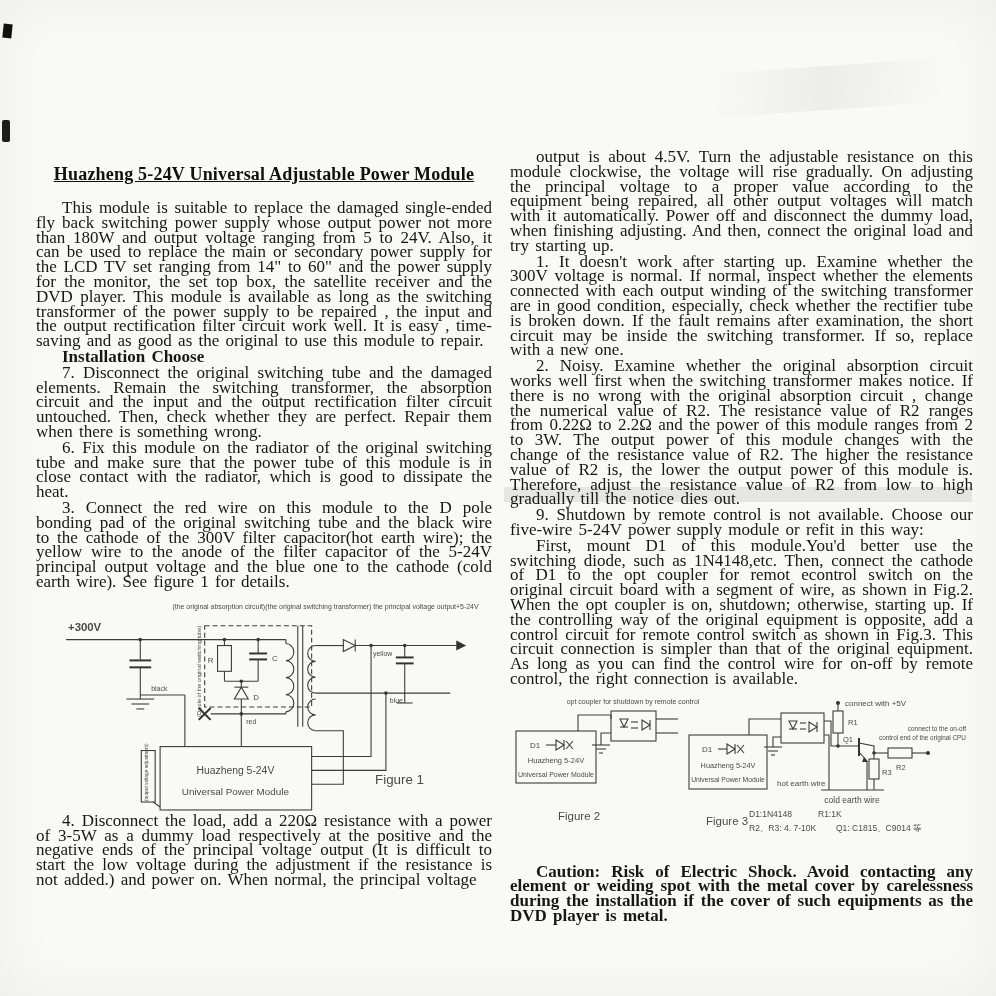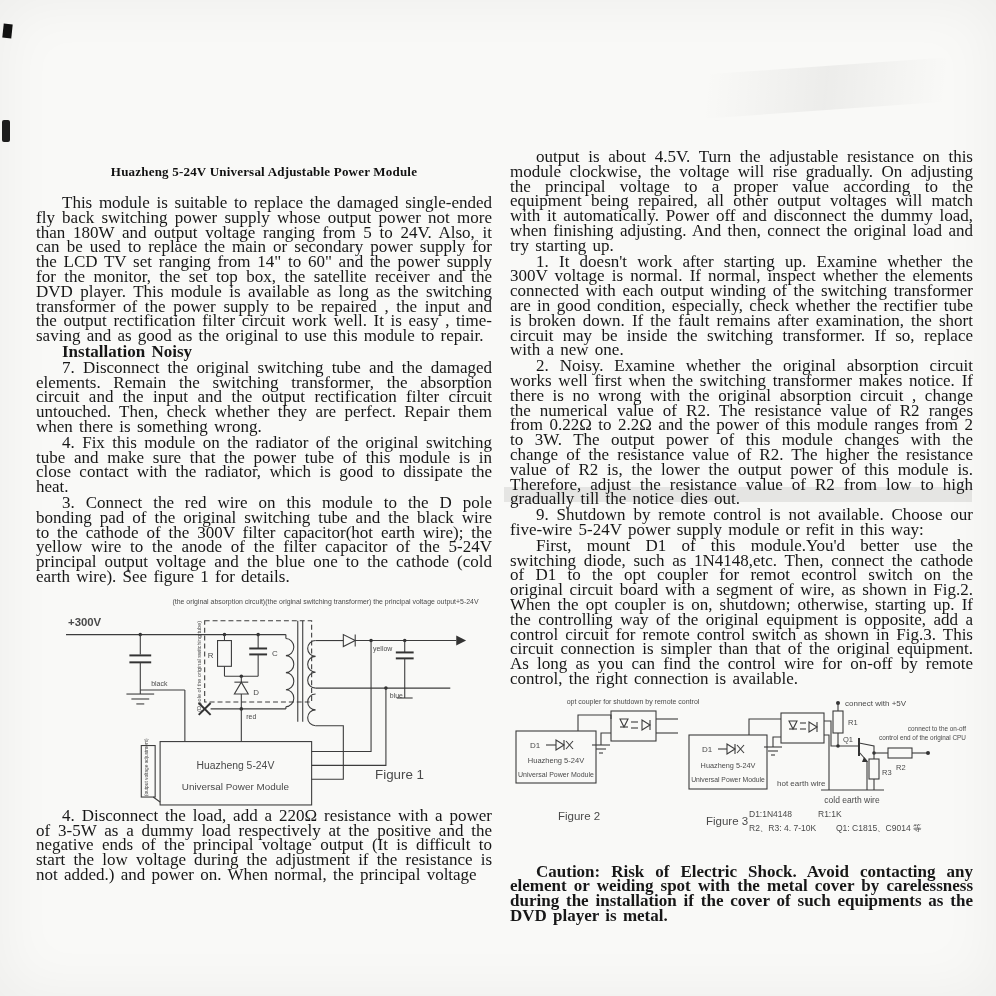--- a/index.html
+++ b/index.html
@@ -9,22 +9,22 @@
     background:#f9f9f7;
     overflow:hidden;
     font-family:"Liberation Serif", serif;
     color:#161616;
     box-shadow:inset 0 0 60px rgba(0,0,0,0.05);
   }
   .col{position:absolute;}
   .col-left{left:36px;top:160px;width:456px;}
   .col-right{left:510px;top:150px;width:463px;}
   .title{
-    font-size:13px;font-weight:bold;text-align:center;
-    margin:4px 0 16px 0;letter-spacing:.2px;color:#111;
+    font-size:18px;font-weight:bold;text-align:center;
+    margin:4px 0 16px 0;letter-spacing:.2px;color:#111;text-decoration:underline;
   }
   p.body{
     font-size:17px;line-height:14.8px;margin:0 0 1px 0;
     text-align:justify;text-indent:26px;word-spacing:2px;color:#171717;
   }
   p.heading{font-weight:bold;text-align:left;}
   p.caution{font-weight:bold;margin-top:24px;}
   .fig1-wrap{margin:10px 0 8px 20px;width:436px;}
   .fig23-wrap{position:relative;margin:6px 0 0 -4px;width:470px;height:148px;}
   svg{display:block;overflow:visible;}
@@ -52,23 +52,23 @@
 <div class="page">
 
   <div class="scan-mark mark1"></div>
   <div class="scan-mark mark2"></div>
   <div class="streak"></div>
   <div class="smudge-band"></div>
 
   <div class="col col-left">
     <div class="title">Huazheng 5-24V Universal Adjustable Power Module</div>
     <p class="body">This module is suitable to replace the damaged single-ended fly back switching  power  supply  whose output power not more than 180W and output voltage  ranging  from 5 to 24V.  Also, it can be  used to  replace  the  main or secondary  power supply  for  the LCD TV set ranging from 14" to 60" and the power  supply  for the monitor,  the set top box,  the satellite  receiver and the DVD  player. This module is available as long as  the switching  transformer of the power supply to  be repaired ,  the input and the output  rectification filter circuit work well. It is easy , time-saving and as good  as the original to use this module to repair.</p>
-    <p class="body heading">Installation Noisy</p>
+    <p class="body heading">Installation Choose</p>
     <p class="body">7.  Disconnect the original switching tube and  the damaged  elements. Remain  the switching  transformer,  the absorption  circuit  and the input and the output rectification  filter circuit untouched. Then,  check whether they are perfect. Repair them when there is something wrong.</p>
-    <p class="body">4.  Fix this module on the radiator of the original switching tube and make sure  that  the  power tube  of this module is in close contact with the radiator, which is good to dissipate the heat.</p>
+    <p class="body">6.  Fix this module on the radiator of the original switching tube and make sure  that  the  power tube  of this module is in close contact with the radiator, which is good to dissipate the heat.</p>
     <p class="body">3.  Connect  the red wire on this module to the D pole bonding  pad of the original switching tube and  the  black  wire to the  cathode  of the  300V  filter capacitor(hot earth wire); the yellow wire to the anode of the filter capacitor of the 5-24V  principal output voltage and the blue one to the  cathode (cold earth wire). See figure 1 for details.</p>
 
     <div class="fig1-wrap">
       <svg width="436" height="206" viewBox="0 0 440 208">
         <text x="272" y="9" font-size="7" text-anchor="middle">(the original absorption circuit)(the original switching transformer) the principal voltage output+5-24V</text>
         <text x="12" y="31" font-size="11.5" font-weight="bold" fill="#333">+300V</text>
 
         <line class="schem" x1="10" y1="40" x2="232" y2="40"></line>
         <circle class="dot" cx="85" cy="40" r="1.8"></circle>
           <circle class="dot" cx="170" cy="40" r="1.8"></circle>

